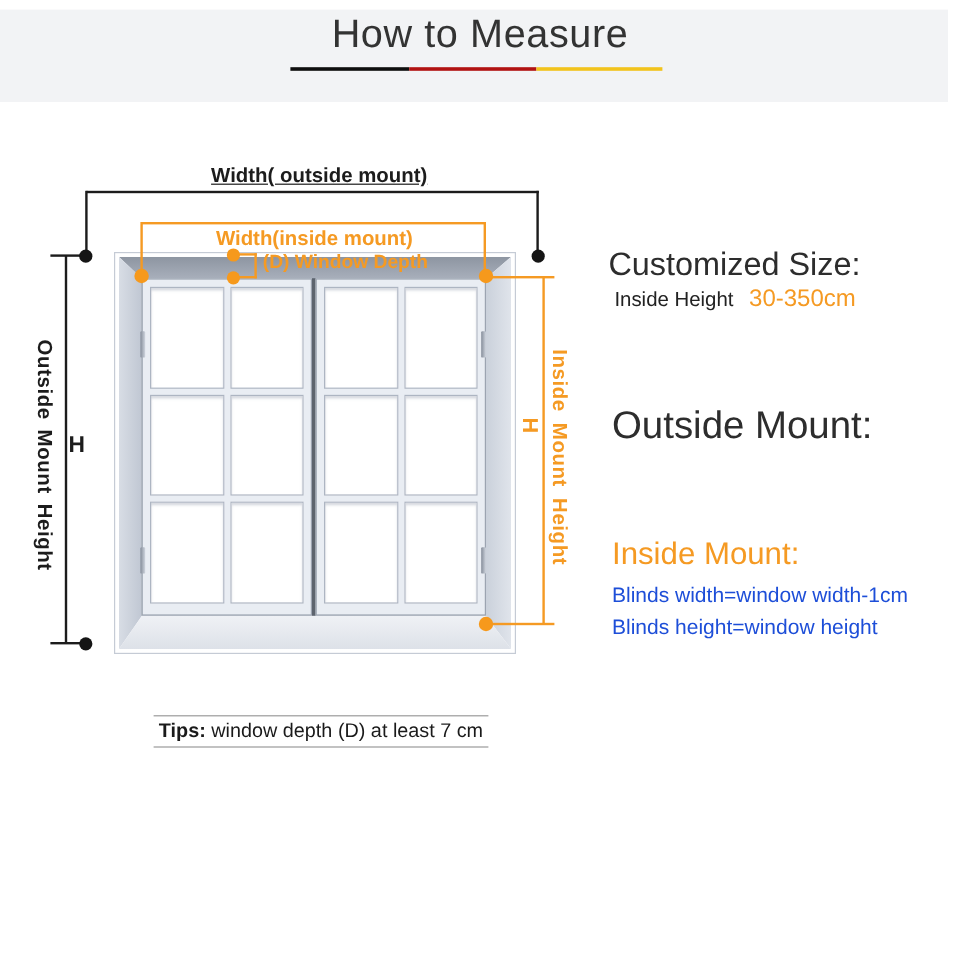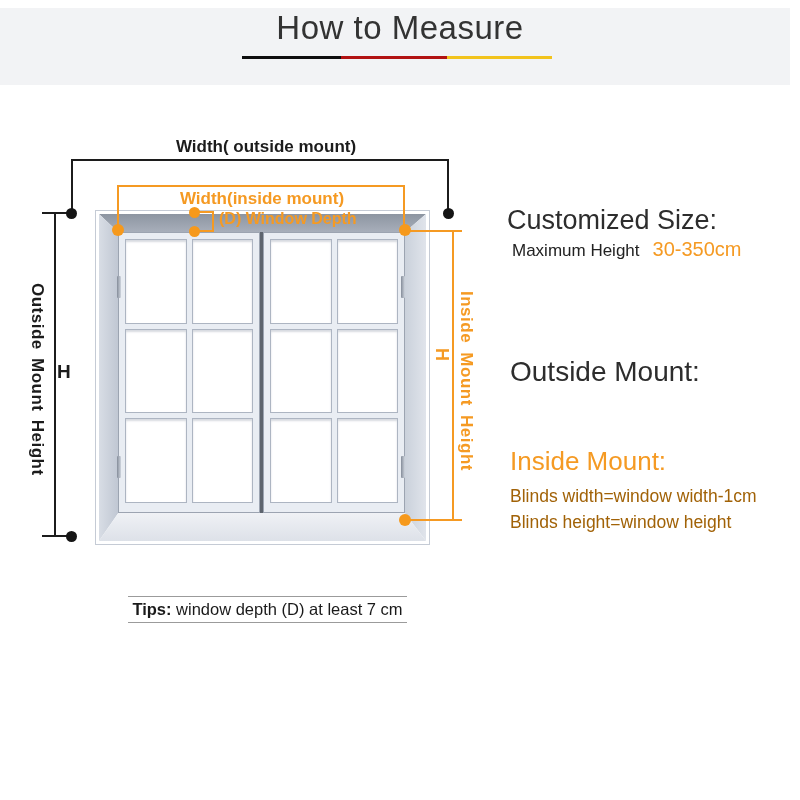--- a/index.html
+++ b/index.html
@@ -49,21 +49,21 @@
   .ln-v{border-left:2px solid;}
   .c-black{border-color:#1c1c1c;color:#1c1c1c;}
   .c-orange{border-color:#f59a23;color:#f59a23;}
   .dot{position:absolute;border-radius:50%;pointer-events:none;}
   .dot-black{width:11px;height:11px;background:#151515;}
   .dot-orange{width:12px;height:12px;background:#f6991c;}
 
   .mlabel{position:absolute;font-weight:700;font-size:17px;white-space:nowrap;}
   .vlabel{position:absolute;font-weight:700;font-size:17px;white-space:nowrap;
           transform-origin:0 0;transform:rotate(90deg);letter-spacing:.5px;}
-  #ow-label{left:116px;top:137px;width:300px;text-align:center;color:#1c1c1c;}
+  #ow-label{left:116px;top:137px;width:300px;text-align:center;color:#1c1c1c;text-decoration:underline;}
   #iw-label{left:112px;top:189px;width:300px;text-align:center;color:#f59a23;}
   #d-label{left:219px;top:210px;font-size:16px;color:#f59a23;}
   #oh-label{left:47px;top:283px;color:#1c1c1c;word-spacing:3px;}
   #ih-label{left:476px;top:291px;color:#f59a23;word-spacing:4px;}
   #h-left{position:absolute;left:57px;top:361px;font-size:19px;font-weight:700;color:#1c1c1c;}
   #h-right{position:absolute;left:452px;top:348px;font-size:18px;font-weight:700;color:#f59a23;
            transform-origin:0 0;transform:rotate(90deg);}
 
   
   #ow-line{left:72px;top:159px;width:377px;}
@@ -83,29 +83,29 @@
   #ih-tick-b{left:405px;top:519px;width:57px;}
   #d-top{left:194px;top:211px;width:20px;}
   #d-vert{left:212px;top:211px;height:21px;}
   #d-bot{left:194px;top:230px;width:20px;}
   #dot-o-tl{left:112px;top:224px;} #dot-o-tr{left:399px;top:224px;} #dot-o-br{left:399px;top:514px;}
   #dot-o-d1{left:189px;top:207px;width:11px;height:11px;} #dot-o-d2{left:189px;top:226px;width:11px;height:11px;}
 
   
   .info-h{position:absolute;margin:0;font-weight:400;}
   #h-custom{left:507px;top:205px;font-size:27px;color:#2d2d2d;}
-  #h-outside{left:510px;top:336px;font-size:28px;color:#2d2d2d;margin-top:20px;}
+  #h-outside{left:510px;top:336px;font-size:32px;color:#2d2d2d;}
   #h-inside{left:510px;top:446px;font-size:26px;color:#f59a23;}
   .rows{position:absolute;left:512px;top:238px;}
   .info-row{display:flex;align-items:baseline;gap:13px;height:23px;}
   .row-label{font-size:17px;color:#222;}
   .row-value{font-size:20px;color:#f59a23;}
   .info-lines{position:absolute;font-size:17.5px;line-height:25.5px;}
   #outside-lines{left:510px;top:370px;color:#1f1f1f;}
-  #inside-lines{left:510px;top:484px;color:#a16207;}
+  #inside-lines{left:510px;top:484px;color:#1d4ed8;}
 
   
   .tips{position:absolute;left:128px;top:596px;width:279px;height:25px;
         border-top:1px solid #9b9b9b;border-bottom:1px solid #9b9b9b;
         text-align:center;line-height:25px;font-size:16.5px;color:#1a1a1a;white-space:nowrap;}
   .tips b{font-weight:700;}
 </style>
 </head>
 <body>
 
@@ -181,21 +181,21 @@
   <span class="dot dot-orange" id="dot-o-tr"></span>
   <span class="dot dot-orange" id="dot-o-br"></span>
   <span class="dot dot-orange" id="dot-o-d1"></span>
   <span class="dot dot-orange" id="dot-o-d2"></span>
   <div class="vlabel" id="ih-label">Inside Mount Height</div>
   <div id="h-right">H</div>
 
   <h2 class="info-h" id="h-custom">Customized Size:</h2>
   <div class="rows">
     <div class="info-row">
-      <span class="row-label">Maximum Height</span>
+      <span class="row-label">Inside Height</span>
       <span class="row-value">30-350cm</span>
     </div>
   </div>
 
   <h2 class="info-h" id="h-outside">Outside Mount:</h2>
 
   <h2 class="info-h" id="h-inside">Inside Mount:</h2>
   <div class="info-lines" id="inside-lines">
     <div>Blinds width=window width-1cm</div>
     <div>Blinds height=window height</div>

